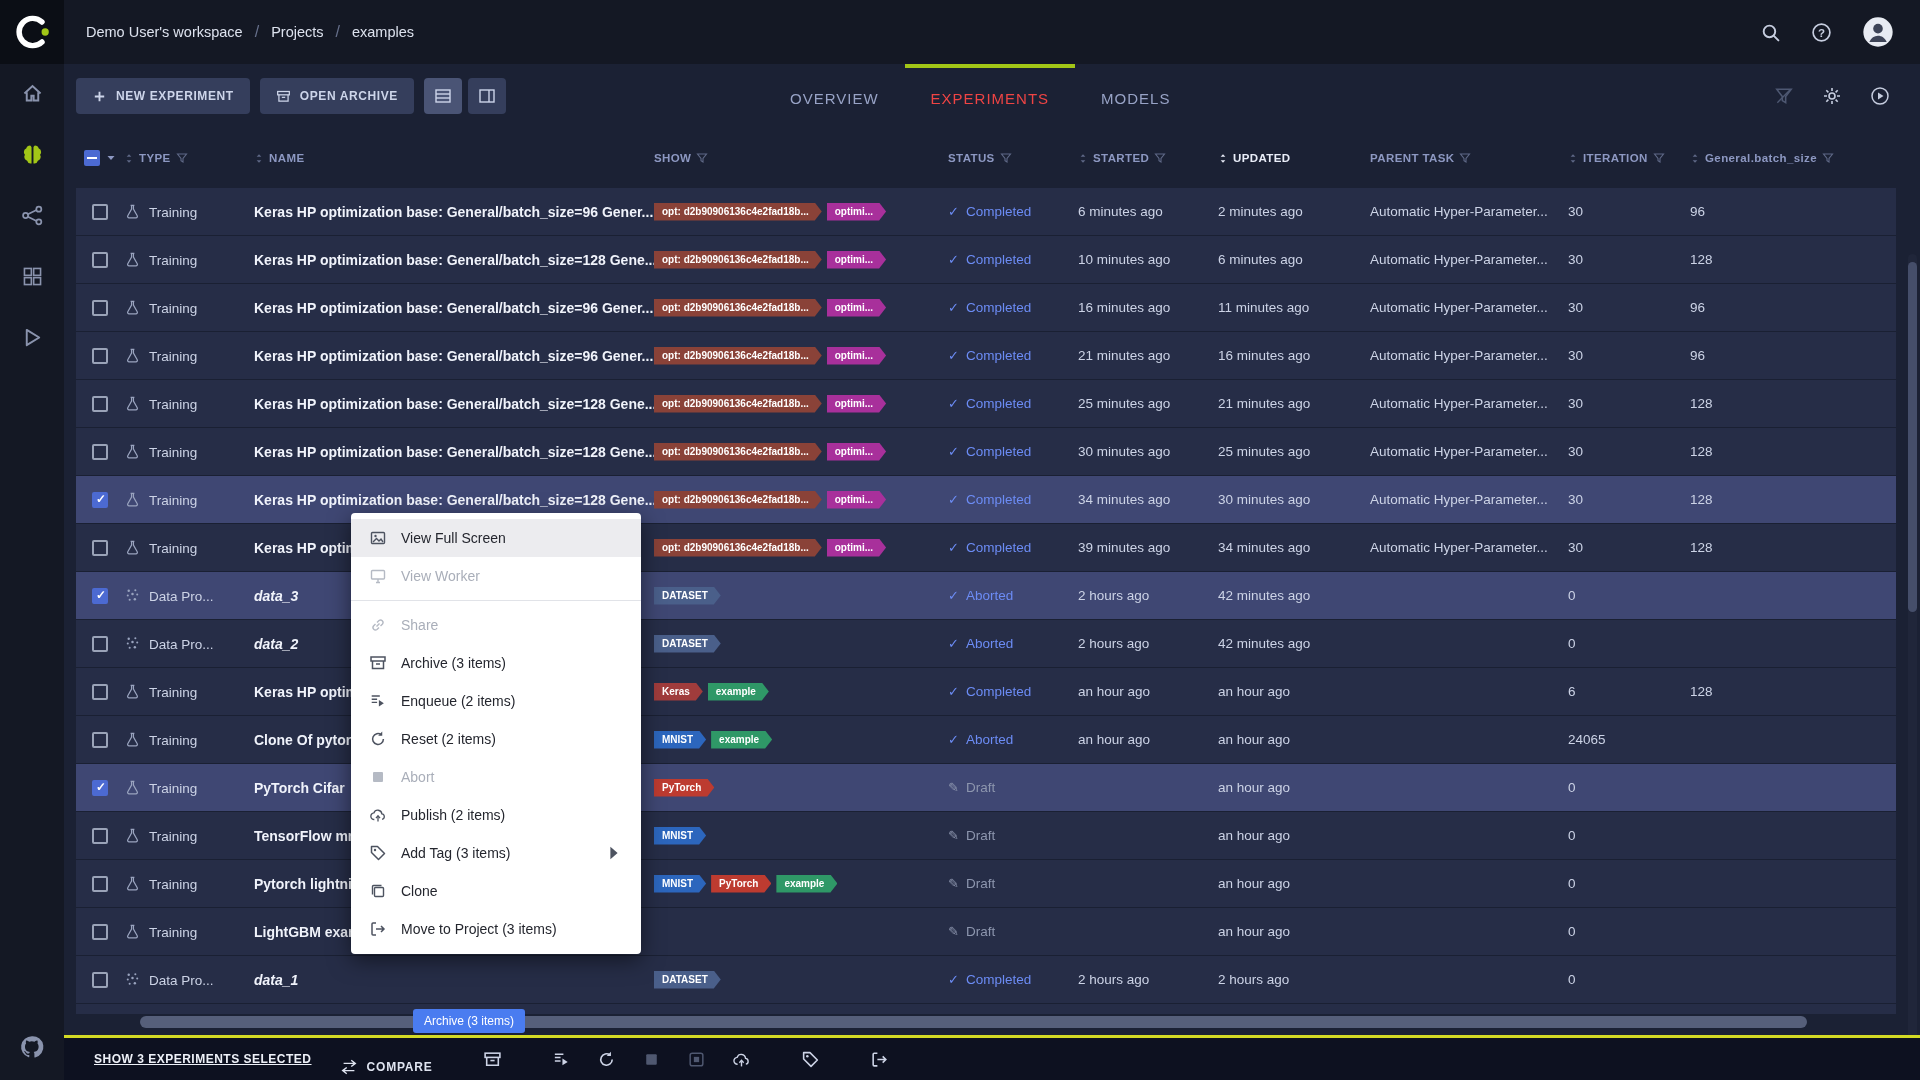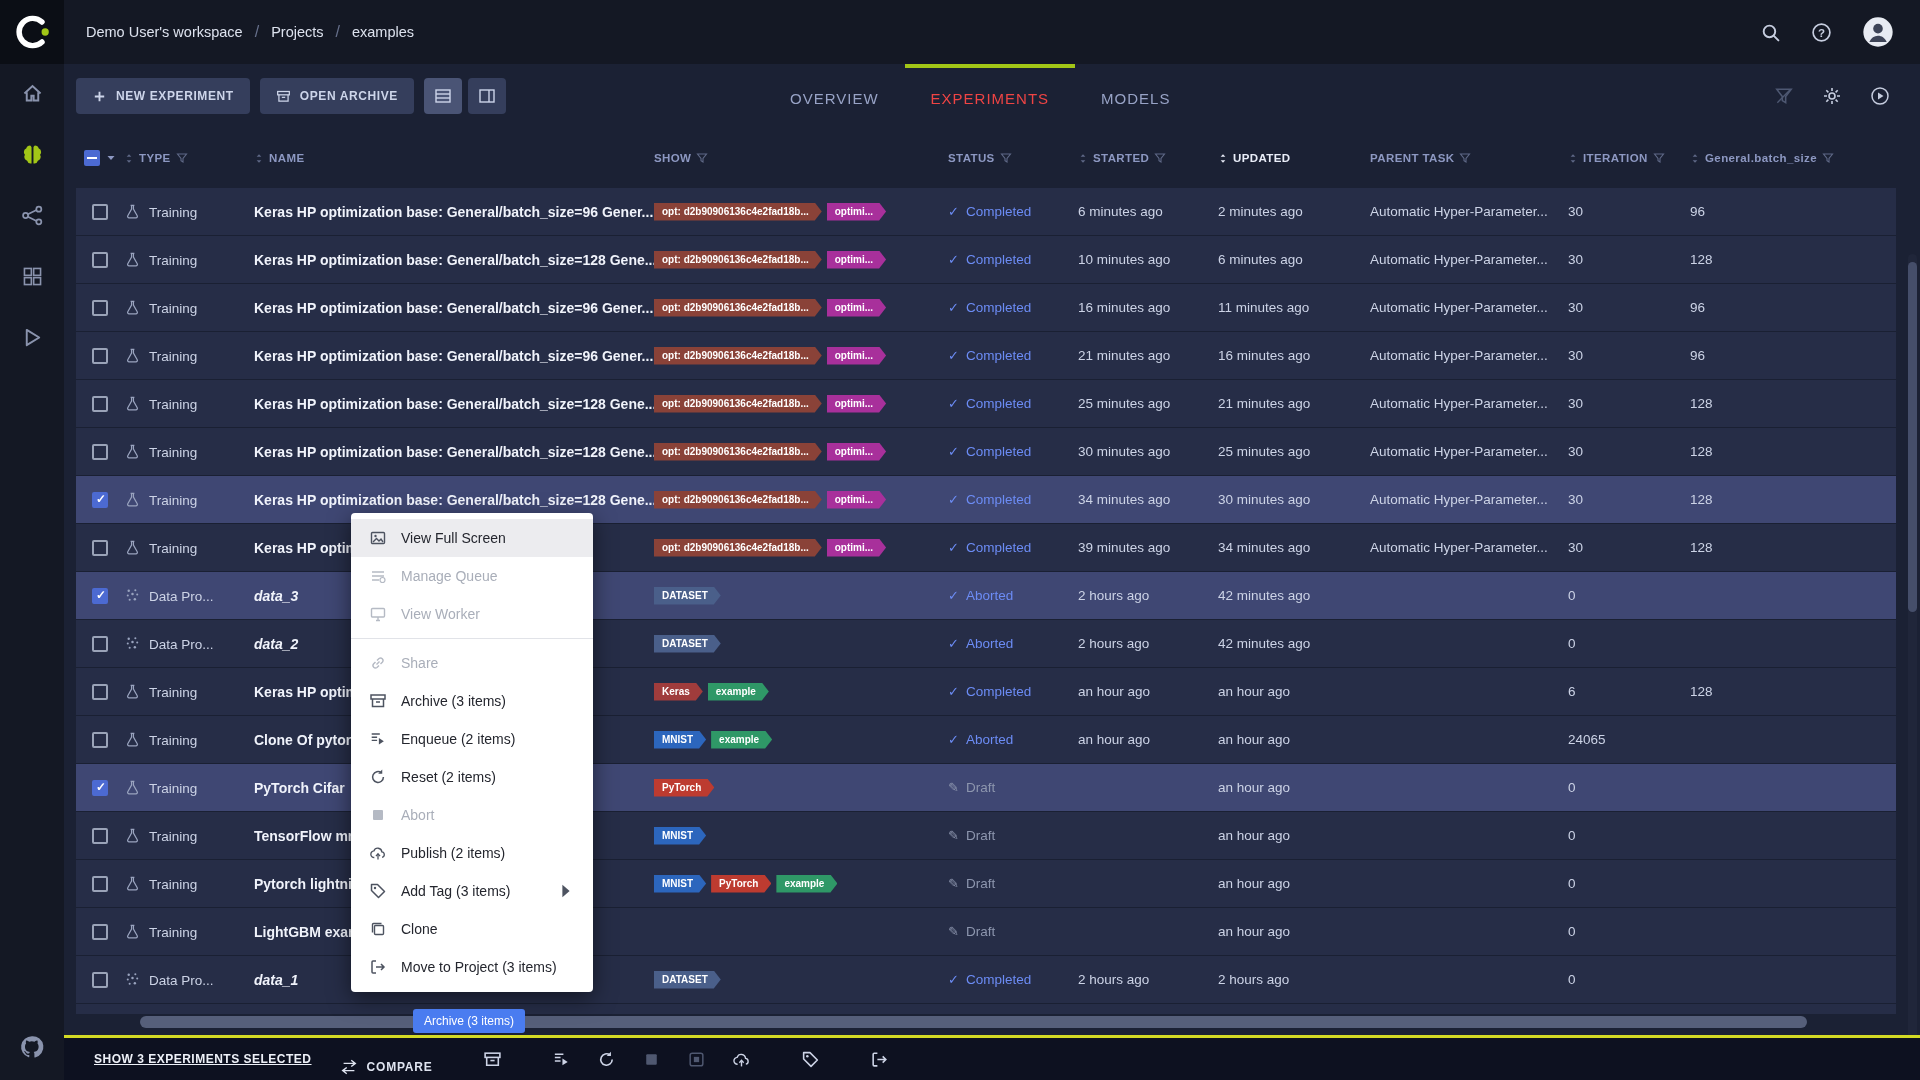--- a/index.html
+++ b/index.html
@@ -87,21 +87,21 @@
   .sel-label{font-size:12px;font-weight:700;letter-spacing:.5px;color:#eef1f8;text-decoration:underline;cursor:pointer;}
   .compare-btn{display:flex;align-items:center;gap:9px;margin-left:28px;color:#dfe4f0;font-size:12px;font-weight:700;letter-spacing:.8px;cursor:pointer;margin-top:16px;}
   .compare-btn .ic{width:18px;height:18px;}
   .fbtns{display:flex;align-items:center;gap:26px;margin-left:50px;color:#cdd4e6;}
   .fbtn{cursor:pointer;display:flex;}
   .fbtn .ic{width:19px;height:19px;}
   .fbtn.dim{color:#4f5870;cursor:default;}
   .fbtn.gap{margin-left:24px;}
 
   
-  .ctx{position:absolute;left:351px;top:513px;width:242px;background:#ffffff;border-radius:4px;
+  .ctx{position:absolute;left:351px;top:513px;width:290px;background:#ffffff;border-radius:4px;
        box-shadow:0 6px 22px rgba(0,0,0,.5);padding:6px 0;z-index:9;color:#24262e;}
   .ctx-item{height:38px;display:flex;align-items:center;gap:14px;padding:0 18px;font-size:14px;cursor:pointer;}
   .ctx-item.hl{background:#ececef;}
   .ctx-item.disabled{color:#a9aeb9;cursor:default;}
   .ctx-item .ic{width:18px;height:18px;color:#4d5360;}
   .ctx-item.disabled .ic{color:#b5bac4;}
   .sub-caret{width:10px;height:10px;margin-left:auto;color:#555b66;}
   .ctx-divider{height:1px;background:#e1e3e8;margin:5px 0;}
 
   
@@ -863,29 +863,20 @@
           <rect x="2.5" y="3.5" width="13" height="11" rx="1" fill="none" stroke="currentColor" stroke-width="1.4"></rect>
           <circle cx="6.5" cy="7" r="1.2" fill="currentColor"></circle>
           <path d="M4 13l3.5-3.5 2.5 2.5 2-2 2 3" fill="none" stroke="currentColor" stroke-width="1.4"></path>
         </svg>
       </span>
       <span>View Full Screen</span>
     </div>
     <div class="ctx-item disabled">
       <span class="ic">
         <svg viewBox="0 0 18 18">
-          <path d="M3 5h12M3 9h12M3 13h7" stroke="currentColor" stroke-width="1.5"></path>
-          <circle cx="13.5" cy="13" r="2.5" fill="none" stroke="currentColor" stroke-width="1.2"></circle>
-        </svg>
-      </span>
-      <span>Manage Queue</span>
-    </div>
-    <div class="ctx-item disabled">
-      <span class="ic">
-        <svg viewBox="0 0 18 18">
           <rect x="2.5" y="3.5" width="13" height="8.5" rx="1" fill="none" stroke="currentColor" stroke-width="1.4"></rect>
           <path d="M7 15.5h4M9 12v3.5" stroke="currentColor" stroke-width="1.4"></path>
         </svg>
       </span>
       <span>View Worker</span>
     </div>
     <div class="ctx-divider"></div>
     <div class="ctx-item disabled">
       <span class="ic">
         <svg viewBox="0 0 18 18">

